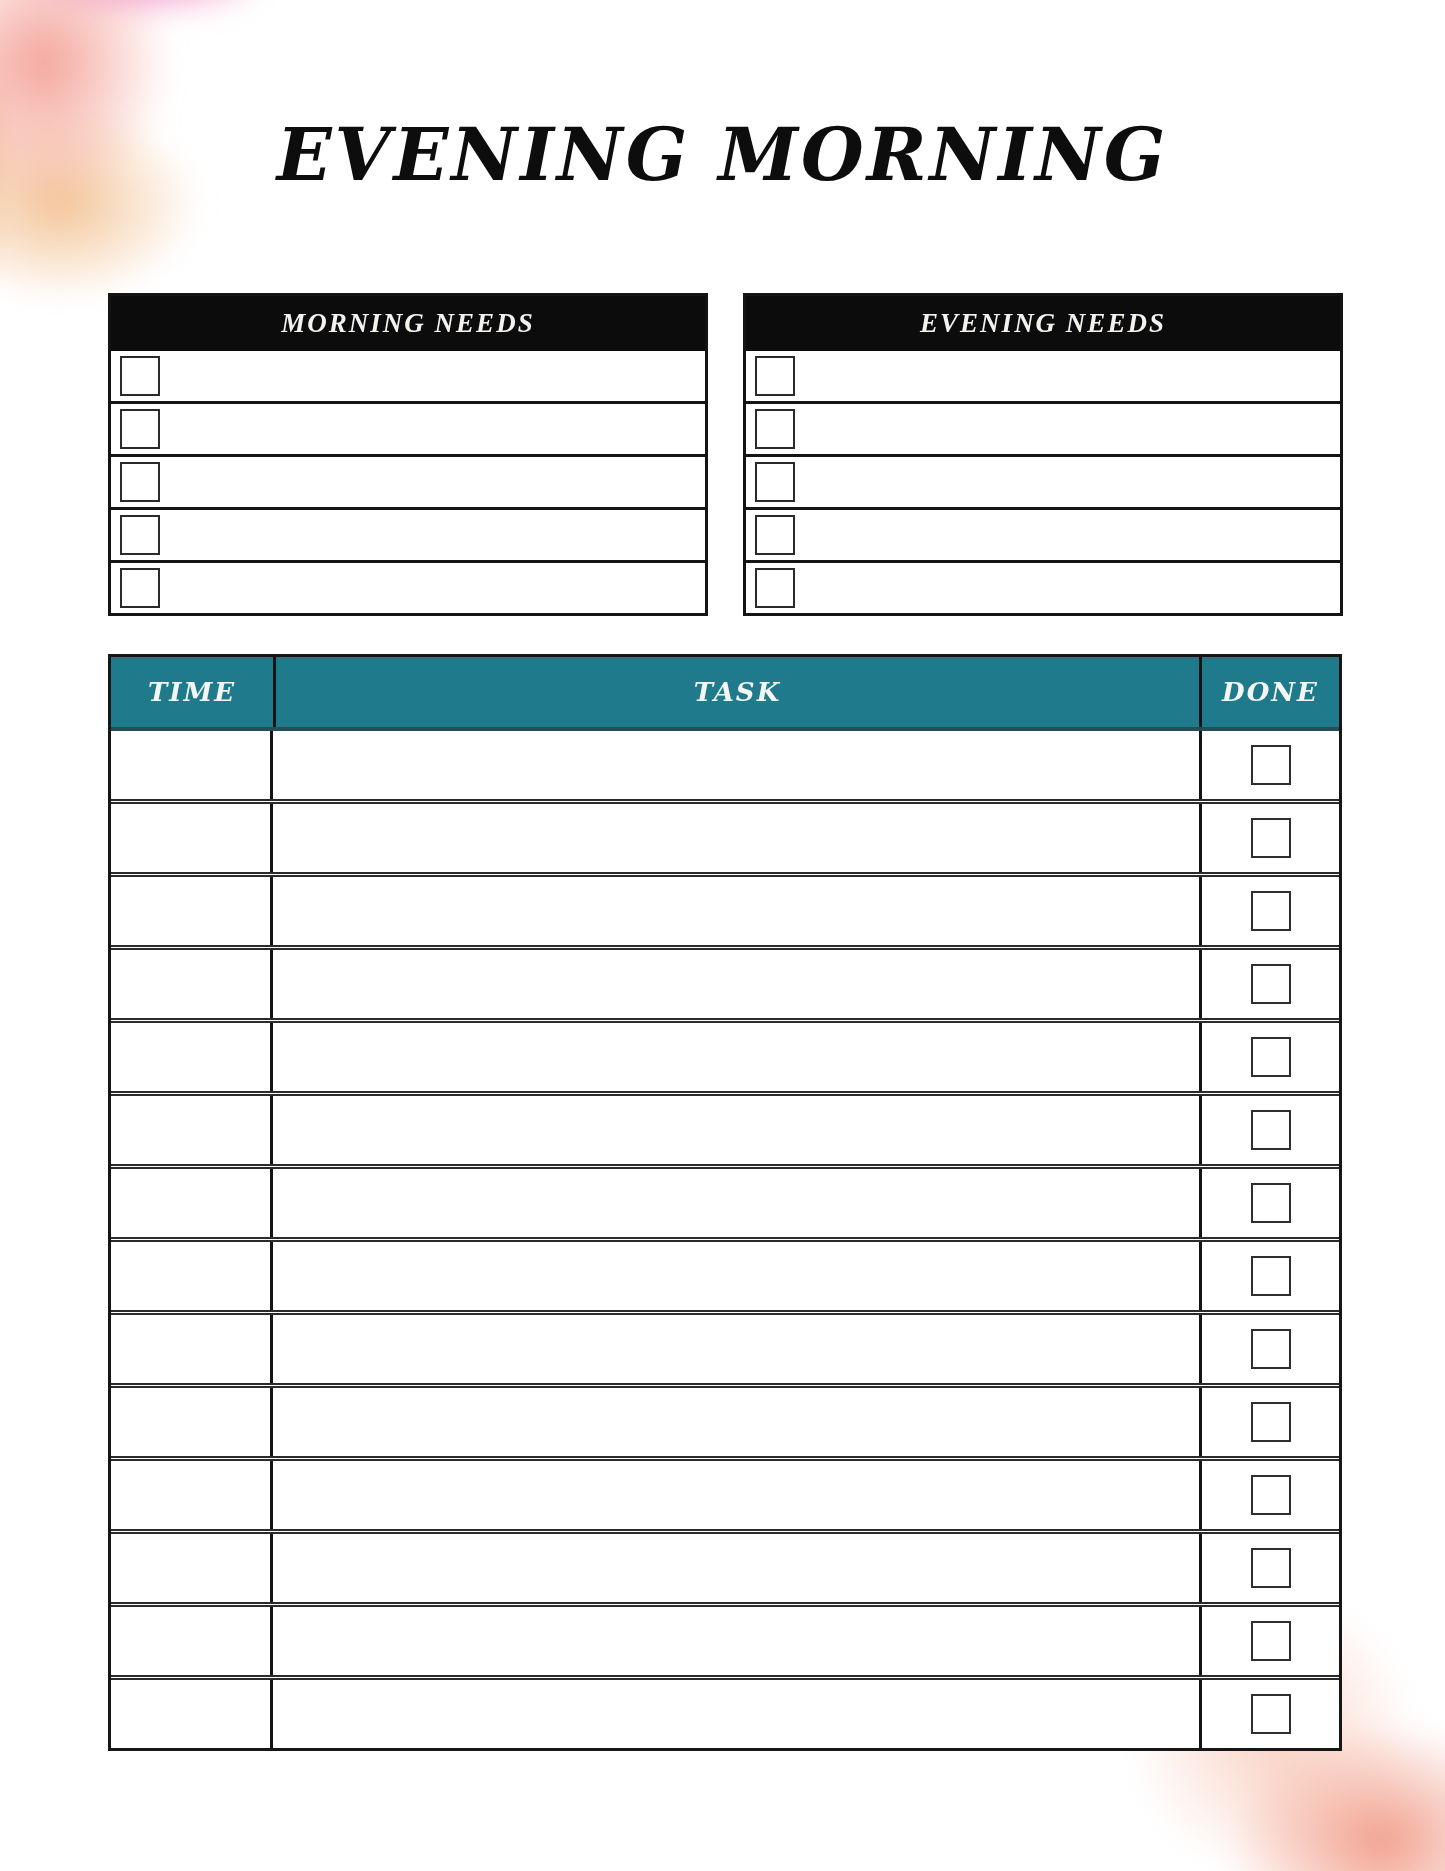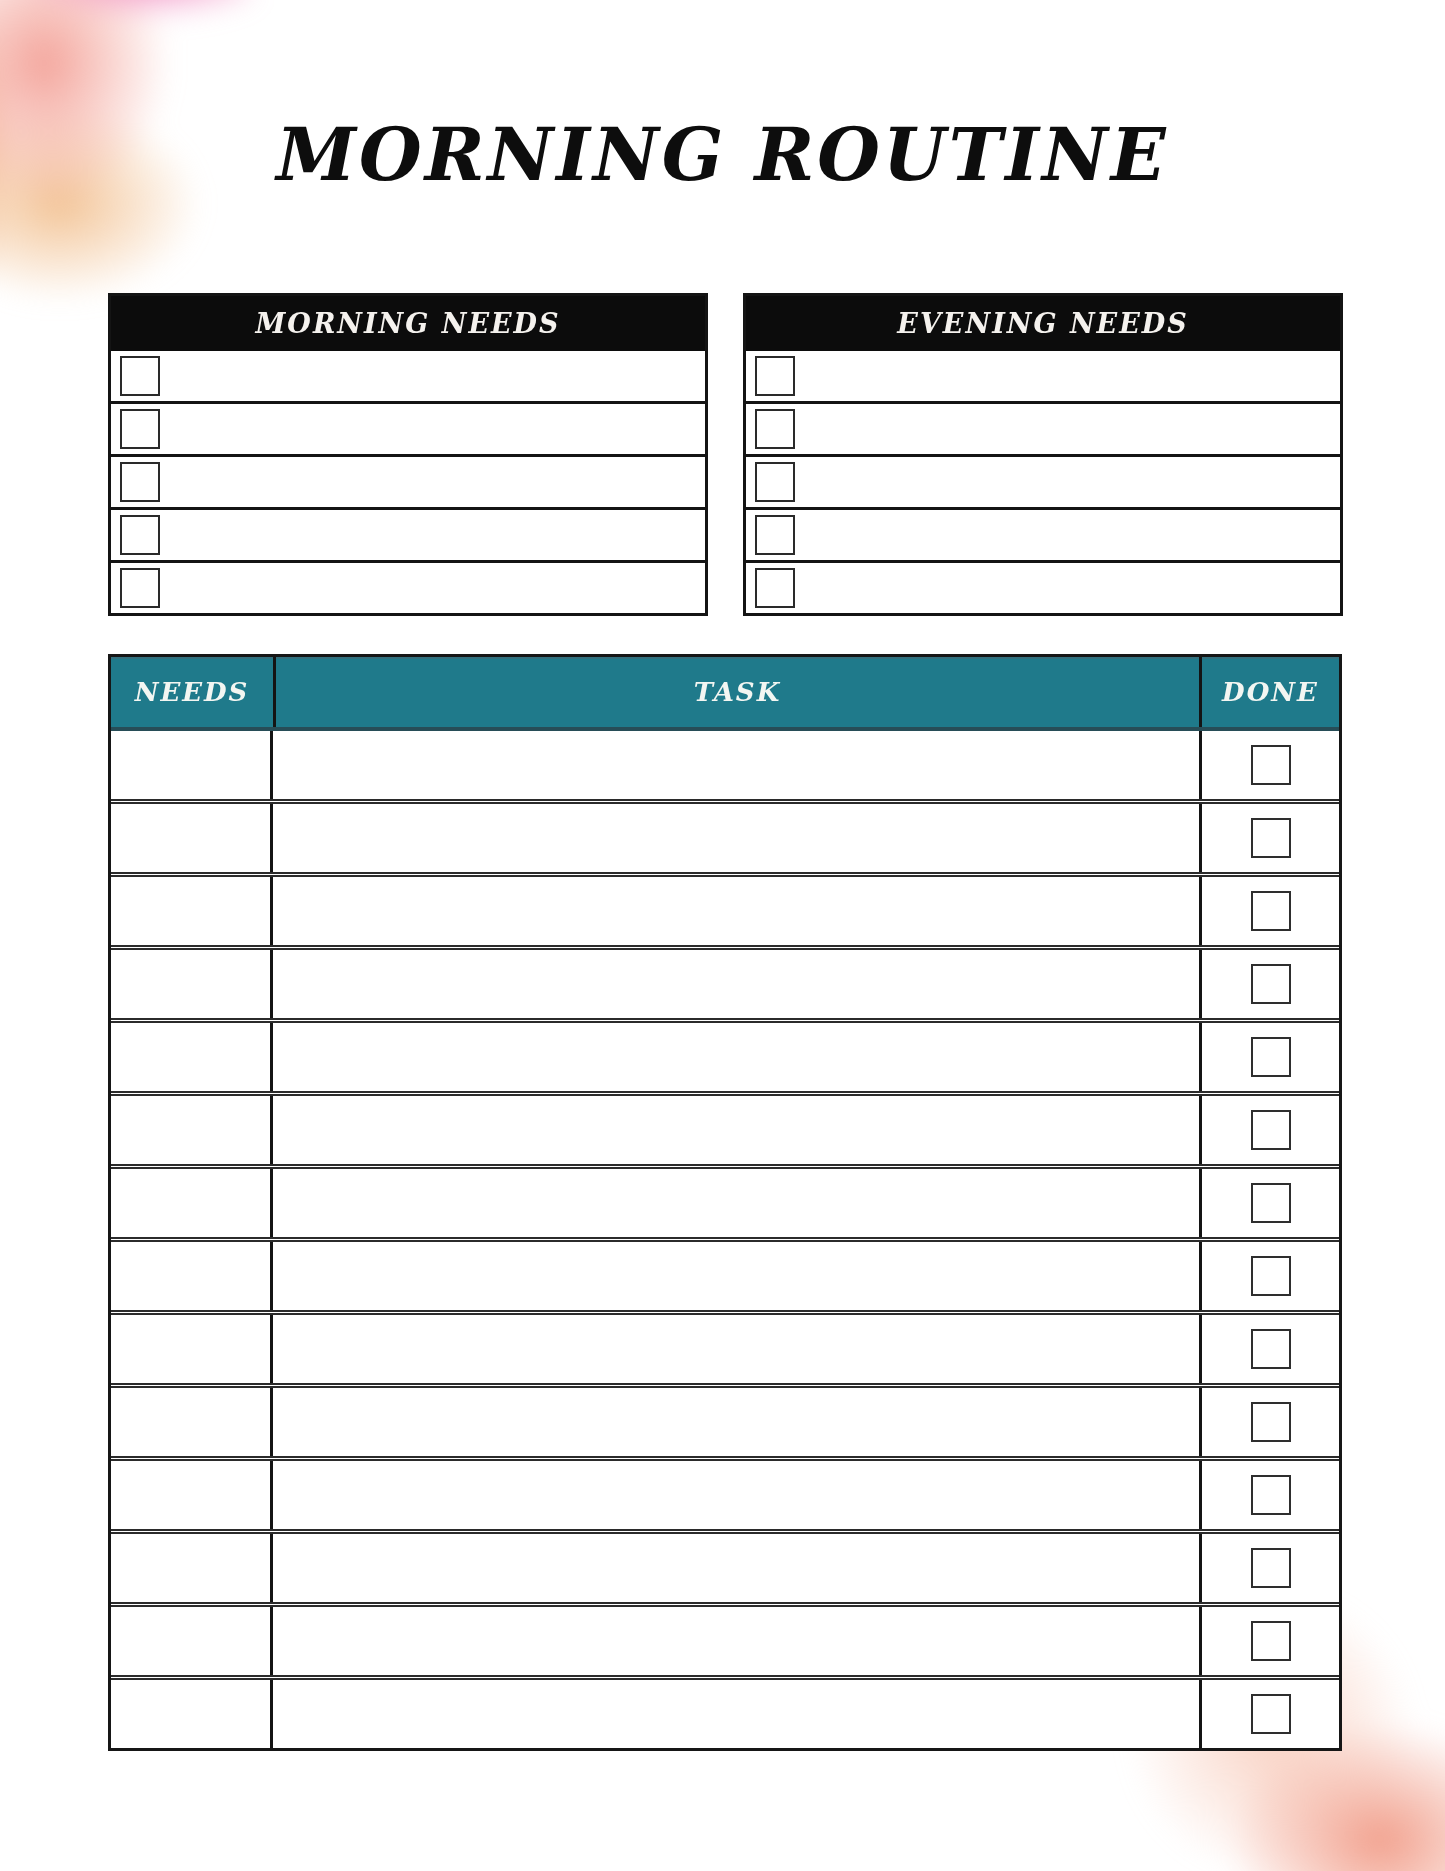--- a/index.html
+++ b/index.html
@@ -62,20 +62,21 @@
     height: 55px;
     background: #0c0c0c;
     color: #f5f2ee;
     display: flex;
     align-items: center;
     justify-content: center;
     font-weight: bold;
     font-style: italic;
     font-size: 27px;
     letter-spacing: 2px;
+    font-family: Liberation Serif, serif;
   }
   .needs-line {
     height: 50px;
     border-top: 3px solid #141414;
     display: flex;
     align-items: center;
     padding-left: 9px;
   }
   .needs-line:first-child { border-top: none; }
   .checkbox {
@@ -137,21 +138,21 @@
   }
 </style>
 </head>
 <body>
 
 <div class="page">
 
   <div class="wc wc-tl"></div>
   <div class="wc wc-br"></div>
 
-  <h1 class="title">MORNING ROUTINE</h1>
+  <h1 class="title">EVENING MORNING</h1>
 
   <div class="needs-section">
 
     <div class="needs-box">
       <div class="needs-header">MORNING NEEDS</div>
       <div>
   <div class="needs-line">
     <span class="checkbox"></span>
   </div>
 
@@ -195,21 +196,21 @@
   <div class="needs-line">
     <span class="checkbox"></span>
   </div>
 </div>
     </div>
 
   </div>
 
   <div class="routine">
     <div class="routine-header">
-      <div class="hcol col-time vline-r">NEEDS</div>
+      <div class="hcol col-time vline-r">TIME</div>
       <div class="hcol col-task vline-r">TASK</div>
       <div class="hcol col-done">DONE</div>
     </div>
     <div>
   <div class="routine-row">
     <div class="cell col-time vline-r"></div>
     <div class="cell col-task vline-r"></div>
     <div class="cell col-done cell-done">
       <span class="done-checkbox"></span>
     </div>

